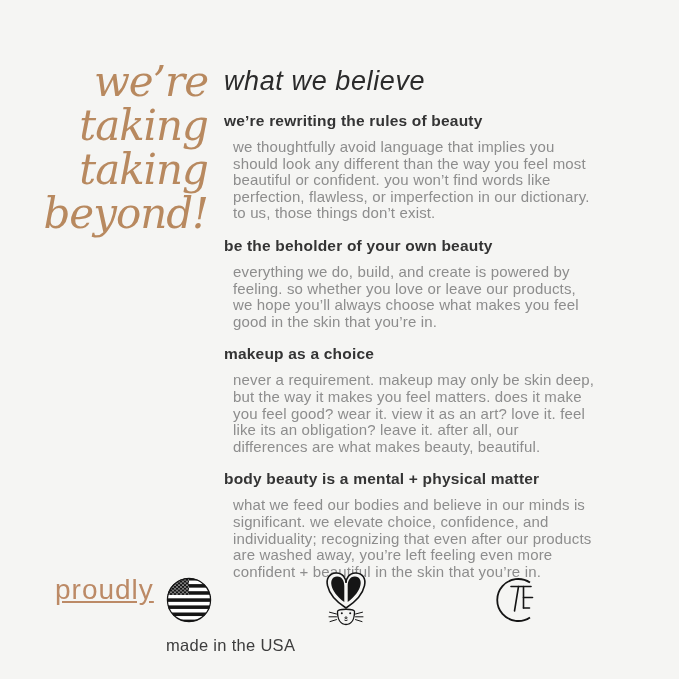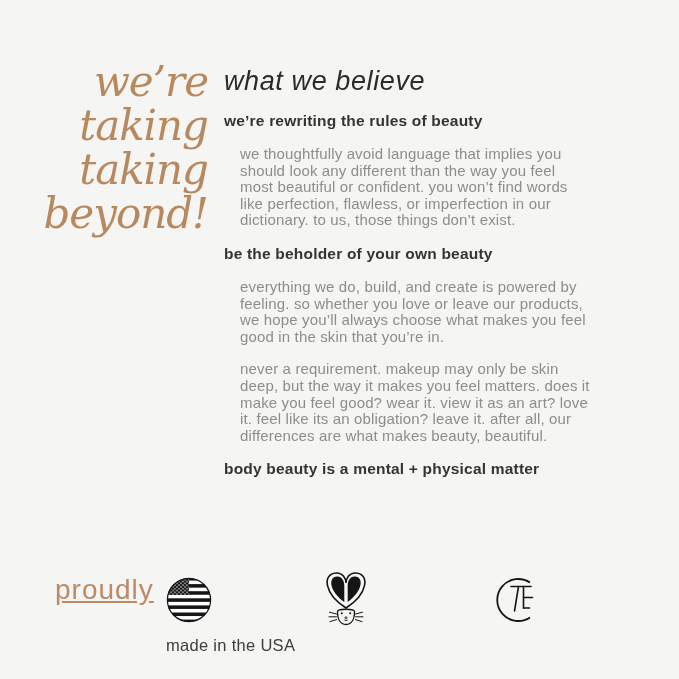--- a/index.html
+++ b/index.html
@@ -28,21 +28,21 @@
     margin:0 0 14px 0;
     font-size:27px;font-weight:500;
     letter-spacing:0.6px;color:#2b2b2b;font-style:italic;
   }
   .section h3{
     margin:15px 0 2px 0;
     font-size:15.5px;font-weight:bold;
     letter-spacing:0.2px;color:#343434;
   }
   .section p{
-    margin:16px;
+    margin:9px;
     font-size:15px;line-height:16.6px;
     letter-spacing:0.15px;color:#8d8d8d;
   }
 
   
   .proudly{
     left:55px;top:574px;
     font-size:28px;letter-spacing:1px;
     color:#bc8a66;
     text-decoration:underline;
@@ -71,25 +71,27 @@
     <h3>we’re rewriting the rules of beauty</h3>
     <p>we thoughtfully avoid language that implies you should look any different than the way you feel most beautiful or confident. you won’t find words like perfection, flawless, or imperfection in our dictionary. to us, those things don’t exist.</p>
   </div>
 
   <div class="section">
     <h3>be the beholder of your own beauty</h3>
     <p>everything we do, build, and create is powered by feeling. so whether you love or leave our products, we hope you’ll always choose what makes you feel good in the skin that you’re in.</p>
   </div>
 
   <div class="section">
+    <h3>makeup as a choice</h3>
     <p>never a requirement. makeup may only be skin deep, but the way it makes you feel matters. does it make you feel good? wear it. view it as an art? love it. feel like its an obligation? leave it. after all, our differences are what makes beauty, beautiful.</p>
   </div>
 
   <div class="section">
     <h3>body beauty is a mental + physical matter</h3>
+    <p>what we feed our bodies and believe in our minds is significant. we elevate choice, confidence, and individuality; recognizing that even after our products are washed away, you’re left feeling even more confident + beautiful in the skin that you’re in.</p>
   </div>
 </div>
 
 <div class="abs proudly">proudly</div>
 
 <div class="abs badge badge1">
   <div class="icon-wrap">
     <svg width="46" height="46" viewBox="0 0 46 46" aria-hidden="true">
       <defs>
         <clipPath id="fc">

